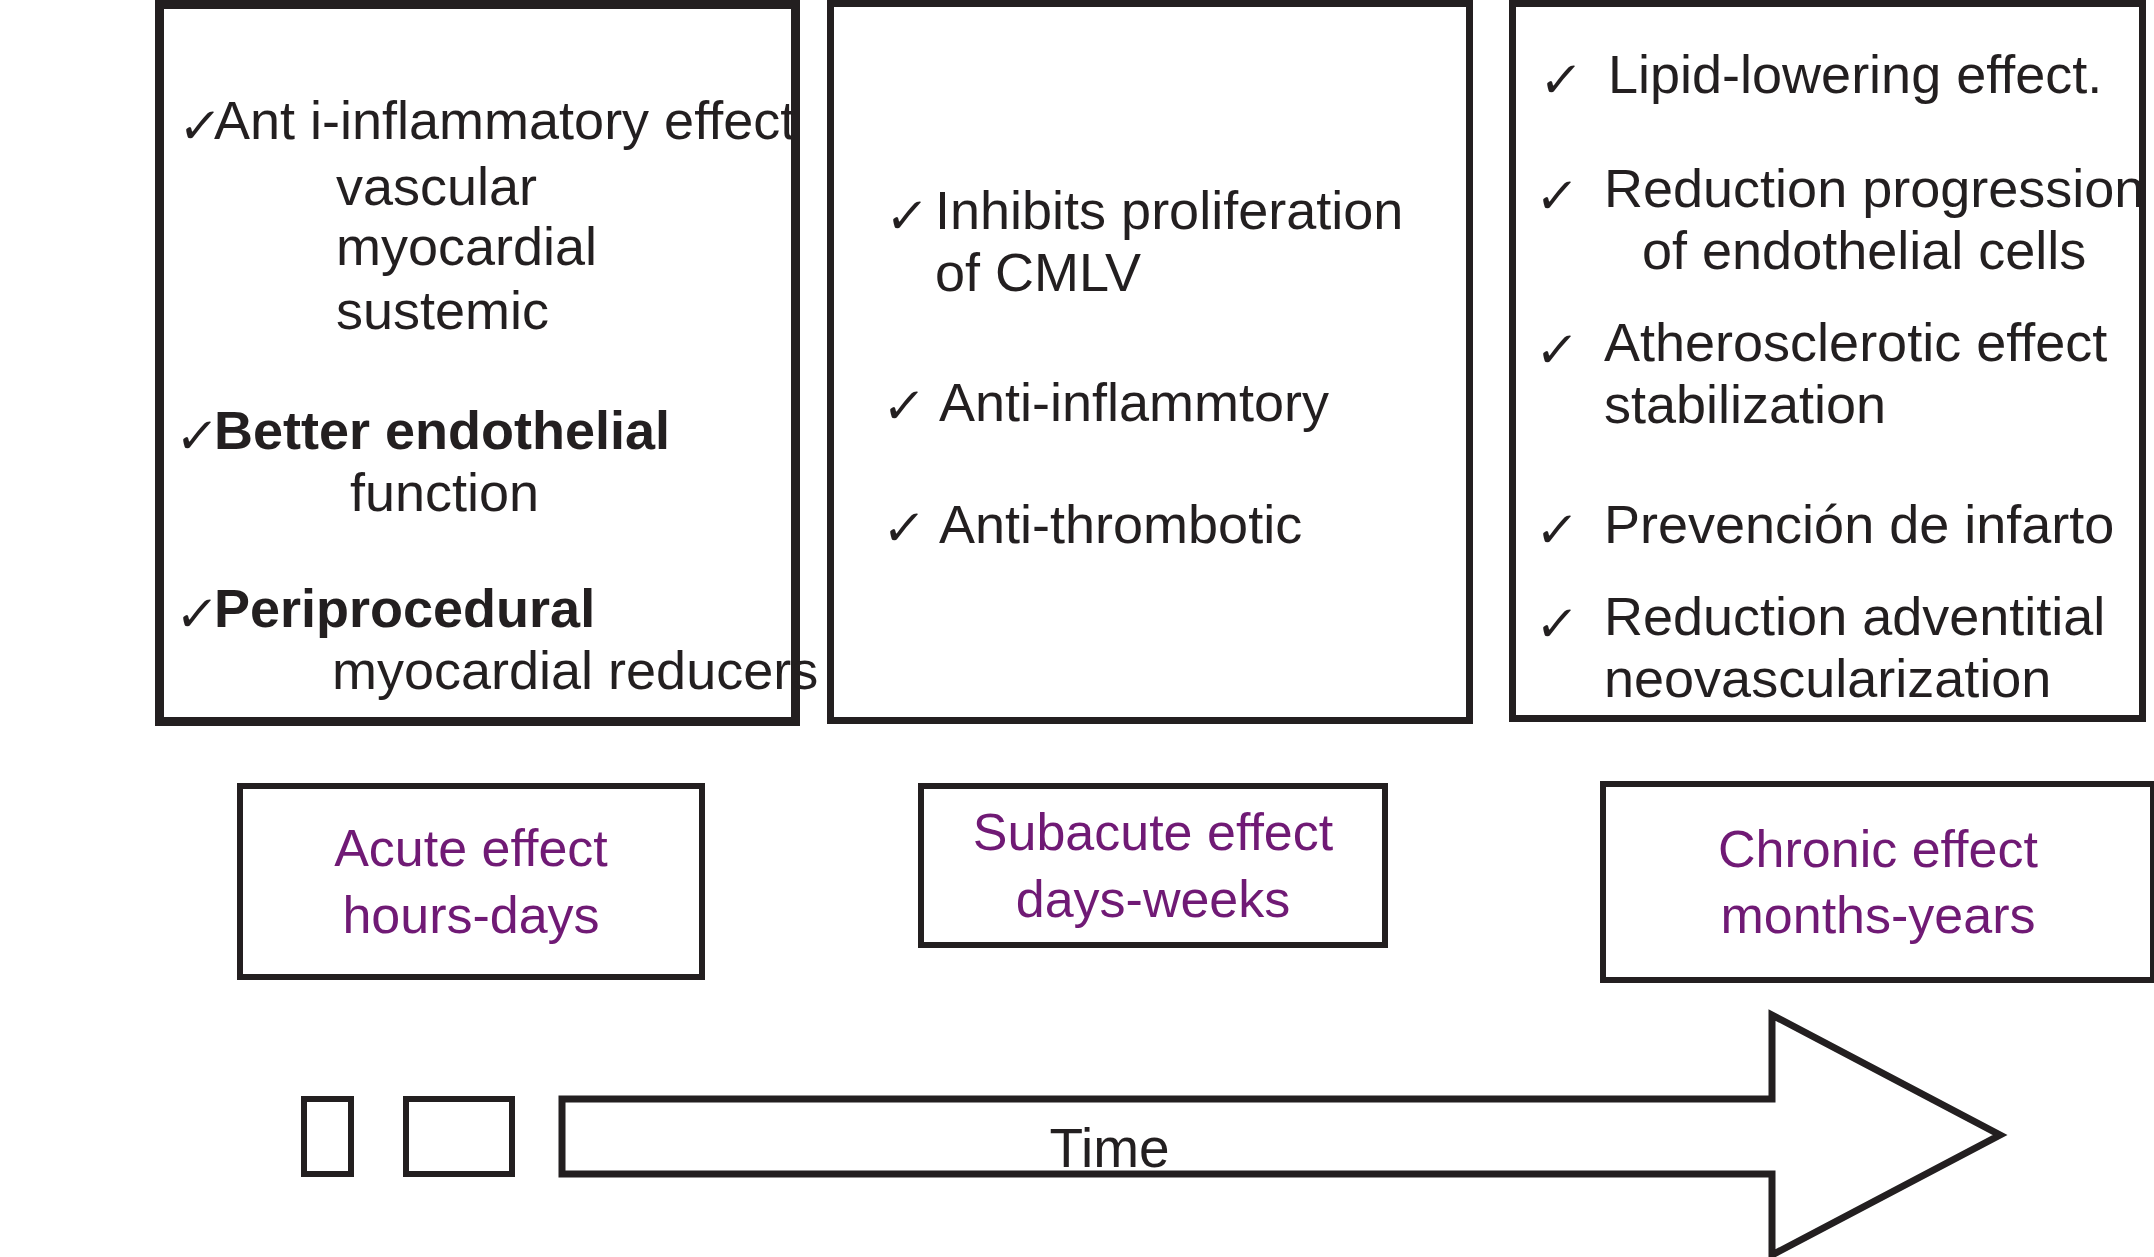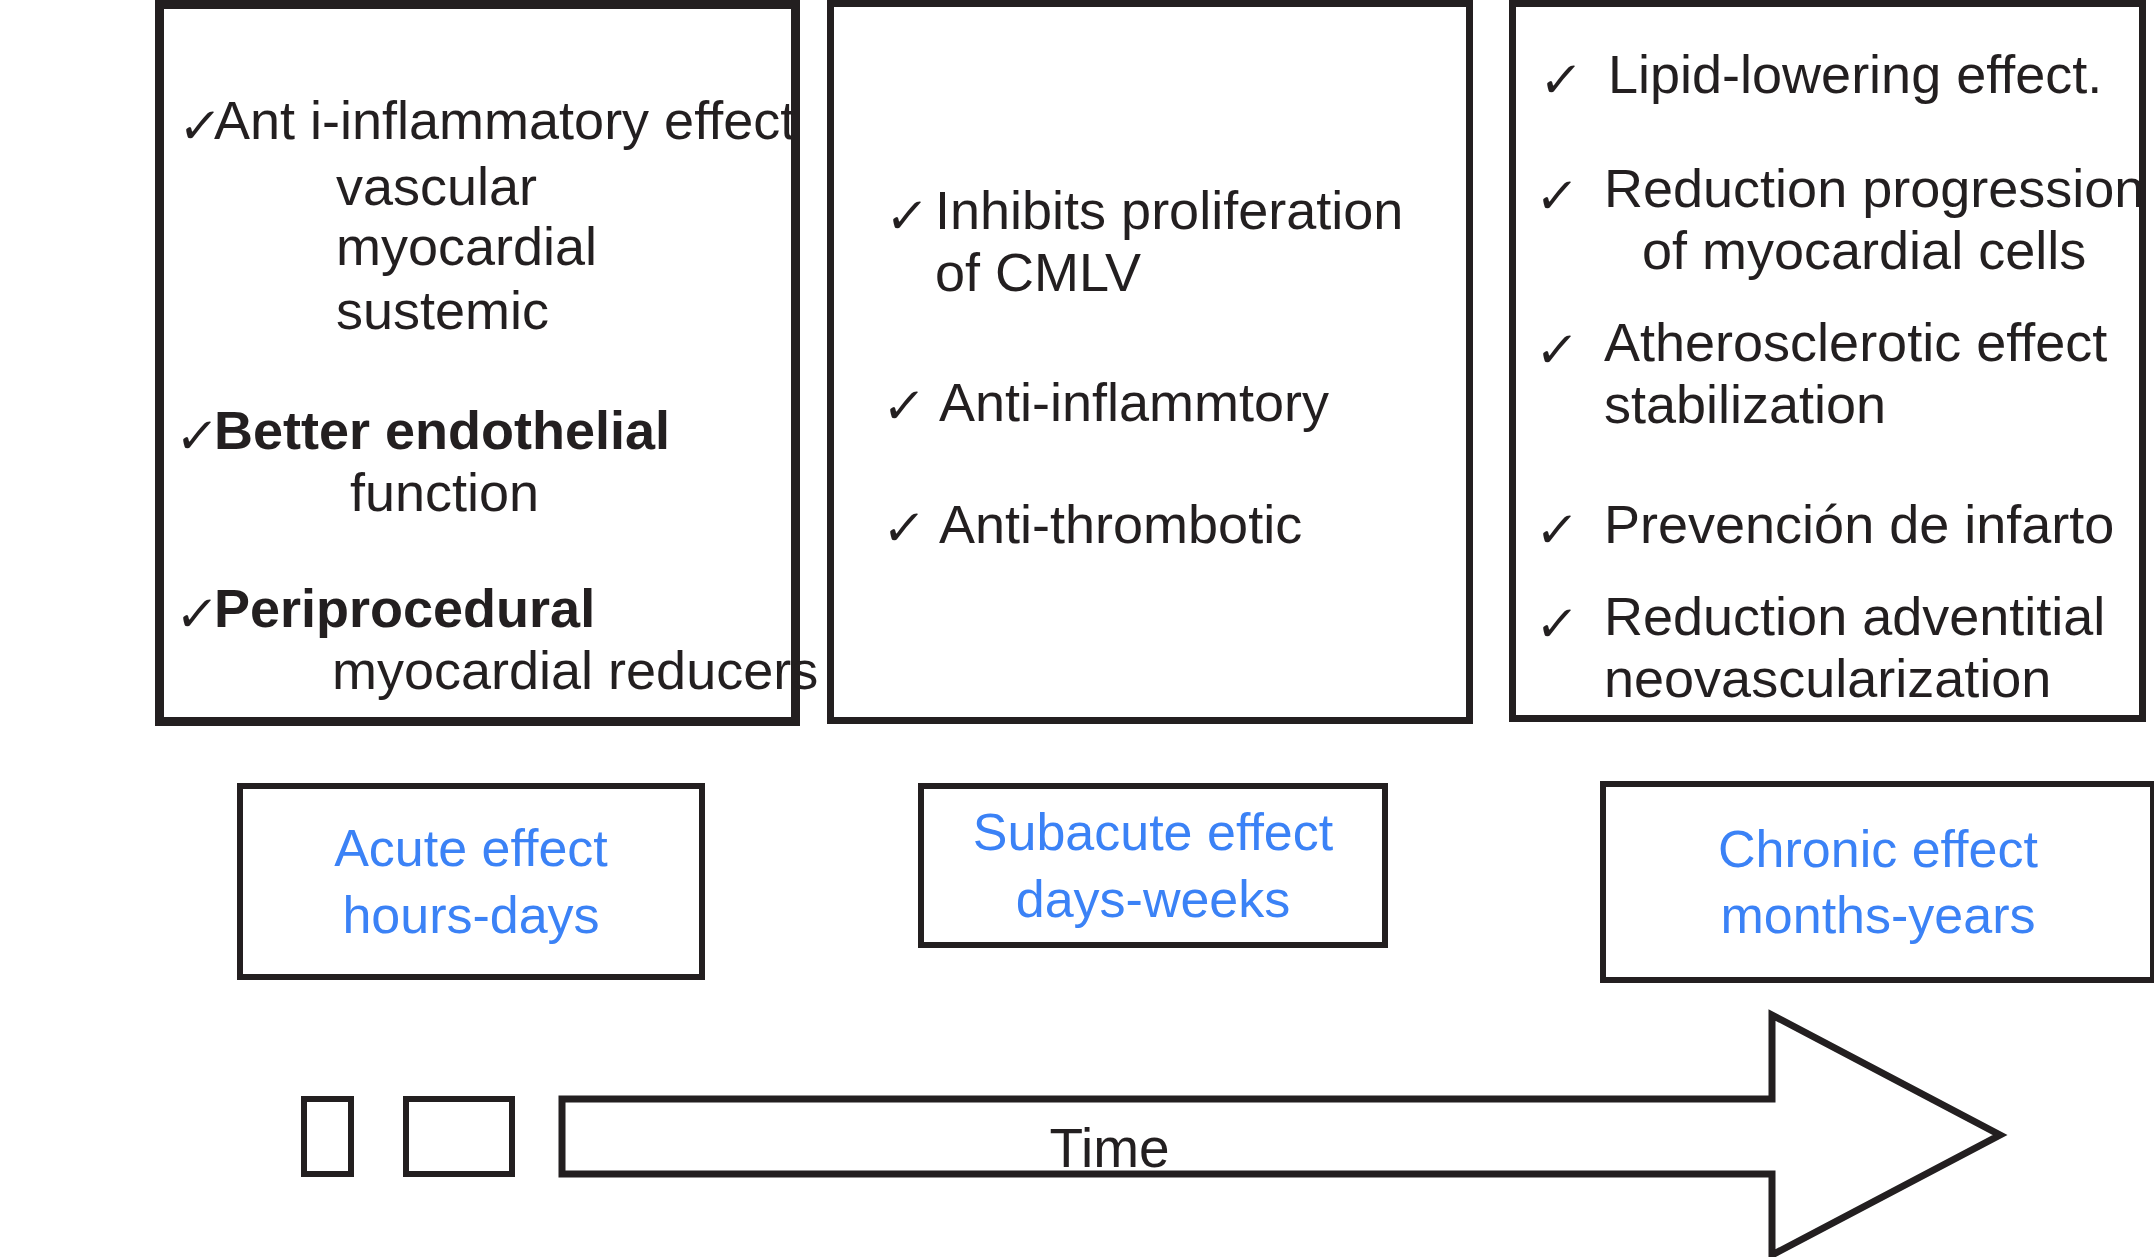--- a/index.html
+++ b/index.html
@@ -11,21 +11,21 @@
     color:#231f20;
     overflow:hidden;
   }
   .bigbox{position:absolute;background:#ffffff;border:7px solid #231f20;box-sizing:border-box;}
   .bigbox.first{border-width:9px;}
   .t{position:absolute;font-size:54px;line-height:1;white-space:nowrap;color:#231f20;}
   .chk{position:absolute;font-size:50px;line-height:1;font-weight:bold;color:#231f20;transform:skewX(-6deg);}
   .stagebox{
     position:absolute;background:#ffffff;border:6px solid #231f20;box-sizing:border-box;
     display:flex;flex-direction:column;align-items:center;justify-content:center;
-    font-size:52px;line-height:1.27;text-align:center;color:#3b82f6;
+    font-size:52px;line-height:1.27;text-align:center;color:#701a75;
   }
   .mini{position:absolute;background:#ffffff;border:6px solid #231f20;box-sizing:border-box;}
   .arrow-svg{position:absolute;left:0;top:0;pointer-events:none;}
   .time-label{
     position:absolute;left:562px;top:1096px;width:1213px;height:103px;
     display:flex;align-items:center;justify-content:center;
     padding-right:118px;box-sizing:border-box;
     font-size:55px;color:#231f20;
   }
 </style>
@@ -61,21 +61,21 @@
     <span class="chk" style="left:49px;top:496px;">✓</span>
     <span class="t" style="left:105px;top:490px;">Anti-thrombotic</span>
   </div>
 
   <div class="bigbox" style="left:1509px;top:0px;width:637px;height:722px;">
     <span class="chk" style="left:24px;top:48px;">✓</span>
     <span class="t" style="left:92px;top:40px;">Lipid-lowering effect.</span>
 
     <span class="chk" style="left:20px;top:164px;">✓</span>
     <span class="t" style="left:88px;top:154px;">Reduction progression</span>
-    <span class="t" style="left:126px;top:216px;">of myocardial cells</span>
+    <span class="t" style="left:126px;top:216px;">of endothelial cells</span>
 
     <span class="chk" style="left:20px;top:318px;">✓</span>
     <span class="t" style="left:88px;top:308px;">Atherosclerotic effect</span>
     <span class="t" style="left:88px;top:370px;">stabilization</span>
 
     <span class="chk" style="left:20px;top:498px;">✓</span>
     <span class="t" style="left:88px;top:490px;">Prevención de infarto</span>
 
     <span class="chk" style="left:20px;top:592px;">✓</span>
     <span class="t" style="left:88px;top:582px;">Reduction adventitial</span>

